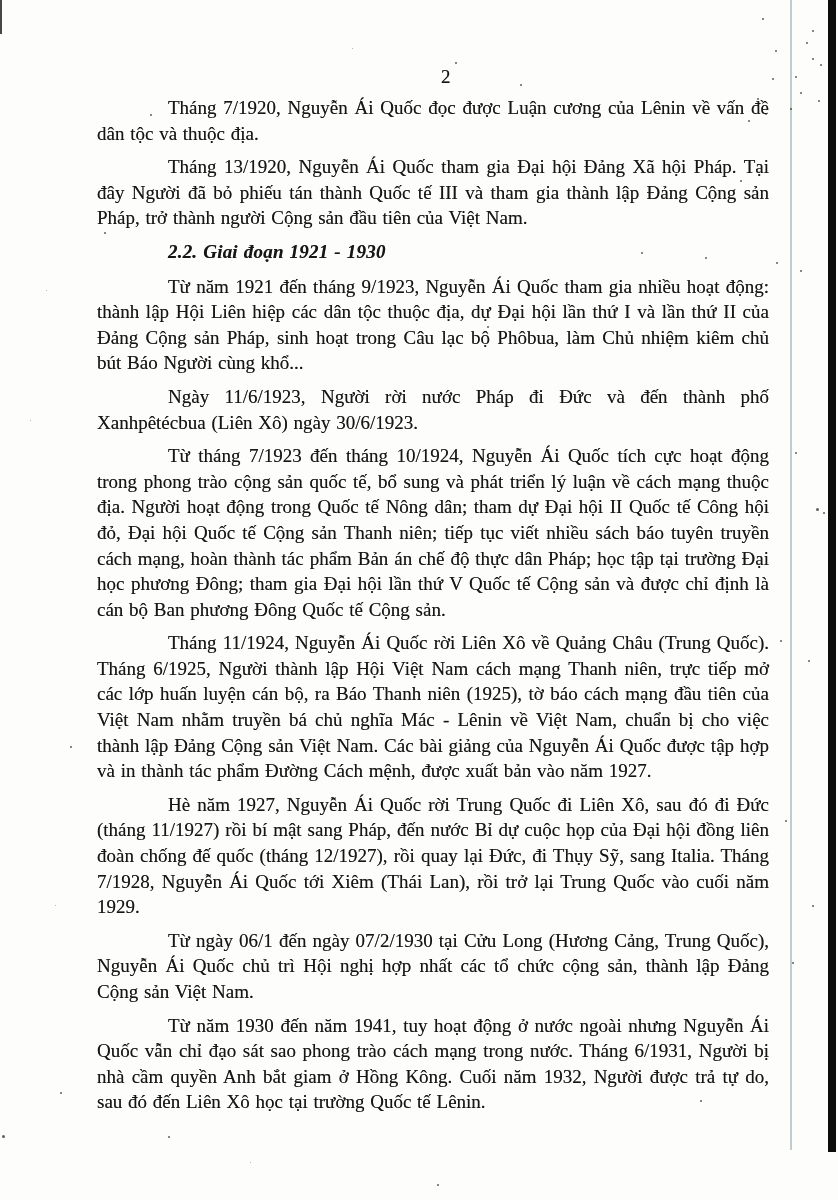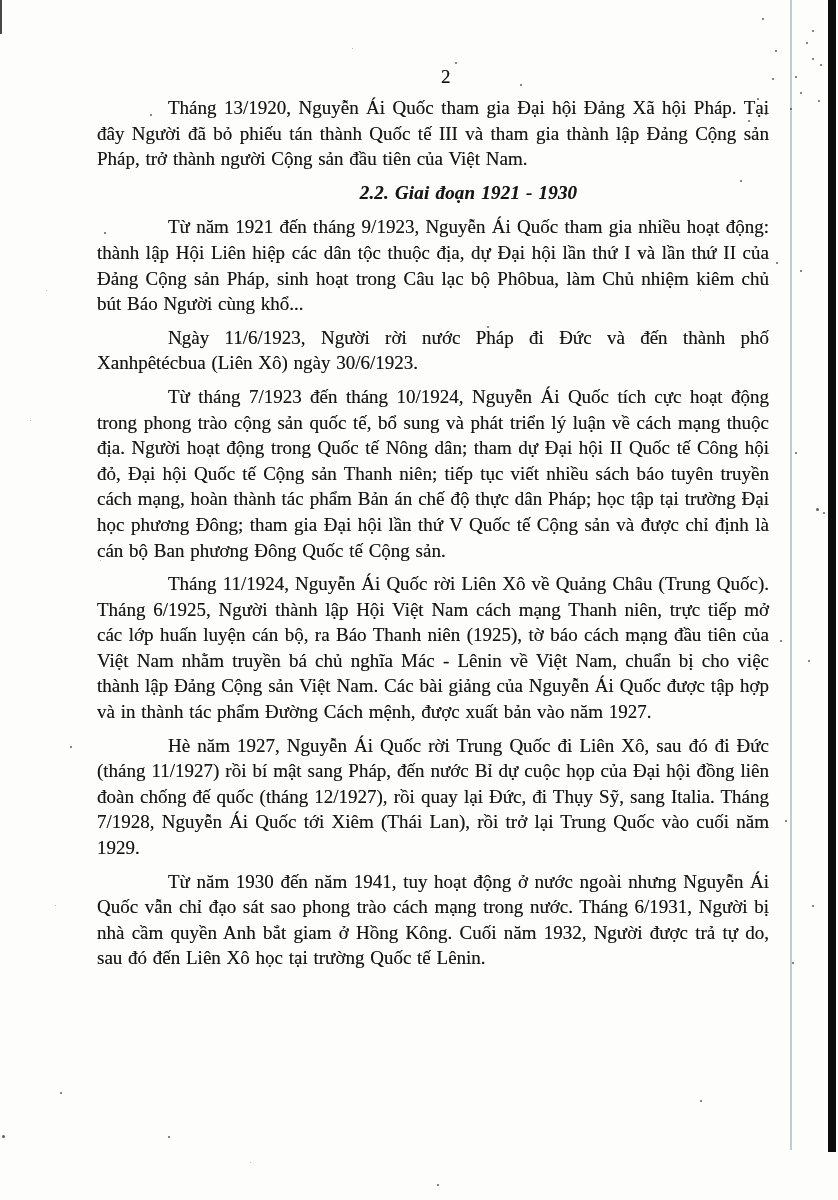--- a/index.html
+++ b/index.html
@@ -31,21 +31,21 @@
     text-shadow:0 0 .5px rgba(0,0,0,.5);
     word-spacing:1px;
   }
   .para{
     text-indent:71px;
     margin:0 0 8px 0;
   }
   .heading{
     font-weight:bold;
     font-style:italic;
-    text-align:center;
+    text-align:left;
     text-indent:0;
     padding-left:71px;
     margin:3px 0 9px 0;
     letter-spacing:.2px;
   }
   .right-bar{
     position:absolute;
     left:828px;top:0;
     width:8px;height:1152px;
     background:#0c0c0c;
@@ -71,27 +71,29 @@
   }
 </style>
 </head>
 <body>
 
 <div class="page">
 
   <div class="page-number">2</div>
 
   <div class="content">
+    <div class="para">Tháng 7/1920, Nguyễn Ái Quốc đọc được Luận cương của Lênin về vấn đề dân tộc và thuộc địa.</div>
     <div class="para">Tháng 13/1920, Nguyễn Ái Quốc tham gia Đại hội Đảng Xã hội Pháp. Tại đây Người đã bỏ phiếu tán thành Quốc tế III và tham gia thành lập Đảng Cộng sản Pháp, trở thành người Cộng sản đầu tiên của Việt Nam.</div>
     <div class="heading">2.2. Giai đoạn 1921 - 1930</div>
     <div class="para">Từ năm 1921 đến tháng 9/1923, Nguyễn Ái Quốc tham gia nhiều hoạt động: thành lập Hội Liên hiệp các dân tộc thuộc địa, dự Đại hội lần thứ I và lần thứ II của Đảng Cộng sản Pháp, sinh hoạt trong Câu lạc bộ Phôbua, làm Chủ nhiệm kiêm chủ bút Báo Người cùng khổ...</div>
     <div class="para">Ngày 11/6/1923, Người rời nước Pháp đi Đức và đến thành phố Xanhpêtécbua (Liên Xô) ngày 30/6/1923.</div>
     <div class="para">Từ tháng 7/1923 đến tháng 10/1924, Nguyễn Ái Quốc tích cực hoạt động trong phong trào cộng sản quốc tế, bổ sung và phát triển lý luận về cách mạng thuộc địa. Người hoạt động trong Quốc tế Nông dân; tham dự Đại hội II Quốc tế Công hội đỏ, Đại hội Quốc tế Cộng sản Thanh niên; tiếp tục viết nhiều sách báo tuyên truyền cách mạng, hoàn thành tác phẩm Bản án chế độ thực dân Pháp; học tập tại trường Đại học phương Đông; tham gia Đại hội lần thứ V Quốc tế Cộng sản và được chỉ định là cán bộ Ban phương Đông Quốc tế Cộng sản.</div>
     <div class="para">Tháng 11/1924, Nguyễn Ái Quốc rời Liên Xô về Quảng Châu (Trung Quốc). Tháng 6/1925, Người thành lập Hội Việt Nam cách mạng Thanh niên, trực tiếp mở các lớp huấn luyện cán bộ, ra Báo Thanh niên (1925), tờ báo cách mạng đầu tiên của Việt Nam nhằm truyền bá chủ nghĩa Mác - Lênin về Việt Nam, chuẩn bị cho việc thành lập Đảng Cộng sản Việt Nam. Các bài giảng của Nguyễn Ái Quốc được tập hợp và in thành tác phẩm Đường Cách mệnh, được xuất bản vào năm 1927.</div>
     <div class="para">Hè năm 1927, Nguyễn Ái Quốc rời Trung Quốc đi Liên Xô, sau đó đi Đức (tháng 11/1927) rồi bí mật sang Pháp, đến nước Bỉ dự cuộc họp của Đại hội đồng liên đoàn chống đế quốc (tháng 12/1927), rồi quay lại Đức, đi Thụy Sỹ, sang Italia. Tháng 7/1928, Nguyễn Ái Quốc tới Xiêm (Thái Lan), rồi trở lại Trung Quốc vào cuối năm 1929.</div>
+    <div class="para">Từ ngày 06/1 đến ngày 07/2/1930 tại Cửu Long (Hương Cảng, Trung Quốc), Nguyễn Ái Quốc chủ trì Hội nghị hợp nhất các tổ chức cộng sản, thành lập Đảng Cộng sản Việt Nam.</div>
     <div class="para">Từ năm 1930 đến năm 1941, tuy hoạt động ở nước ngoài nhưng Nguyễn Ái Quốc vẫn chỉ đạo sát sao phong trào cách mạng trong nước. Tháng 6/1931, Người bị nhà cầm quyền Anh bắt giam ở Hồng Kông. Cuối năm 1932, Người được trả tự do, sau đó đến Liên Xô học tại trường Quốc tế Lênin.</div>
   </div>
 
   <div class="scan-line"></div>
   <div class="right-bar"></div>
   <div class="left-edge-mark"></div>
   <div id="specks">
       <div class="speck" style="left: 762px; top: 18px; width: 2px; height: 2px; opacity: 0.75;"></div>
       <div class="speck" style="left: 806px; top: 42px; width: 2px; height: 2px; opacity: 0.75;"></div>
       <div class="speck" style="left: 812px; top: 58px; width: 2px; height: 2px; opacity: 0.75;"></div>

